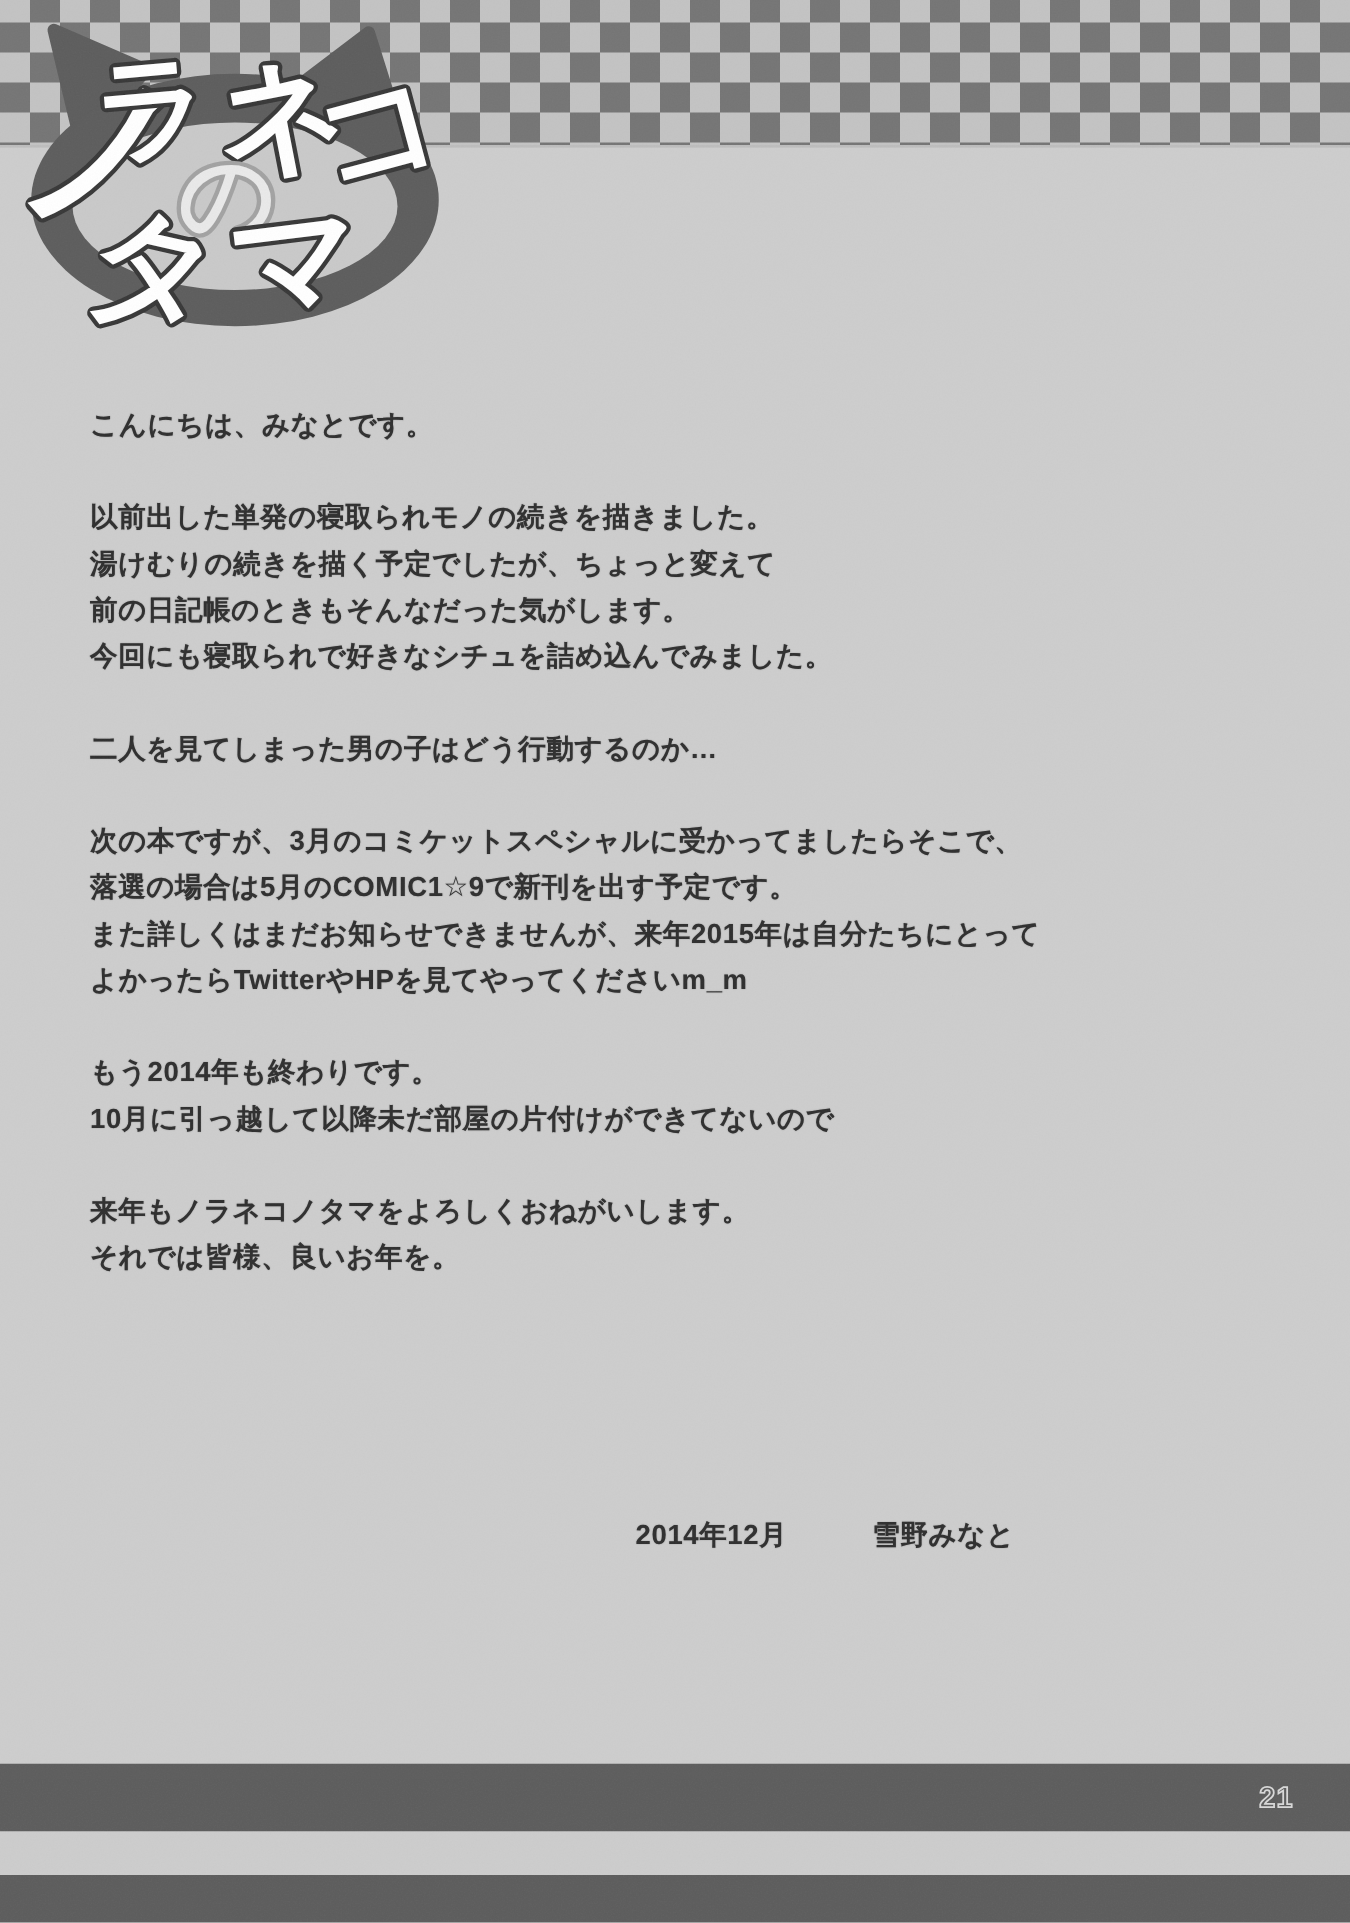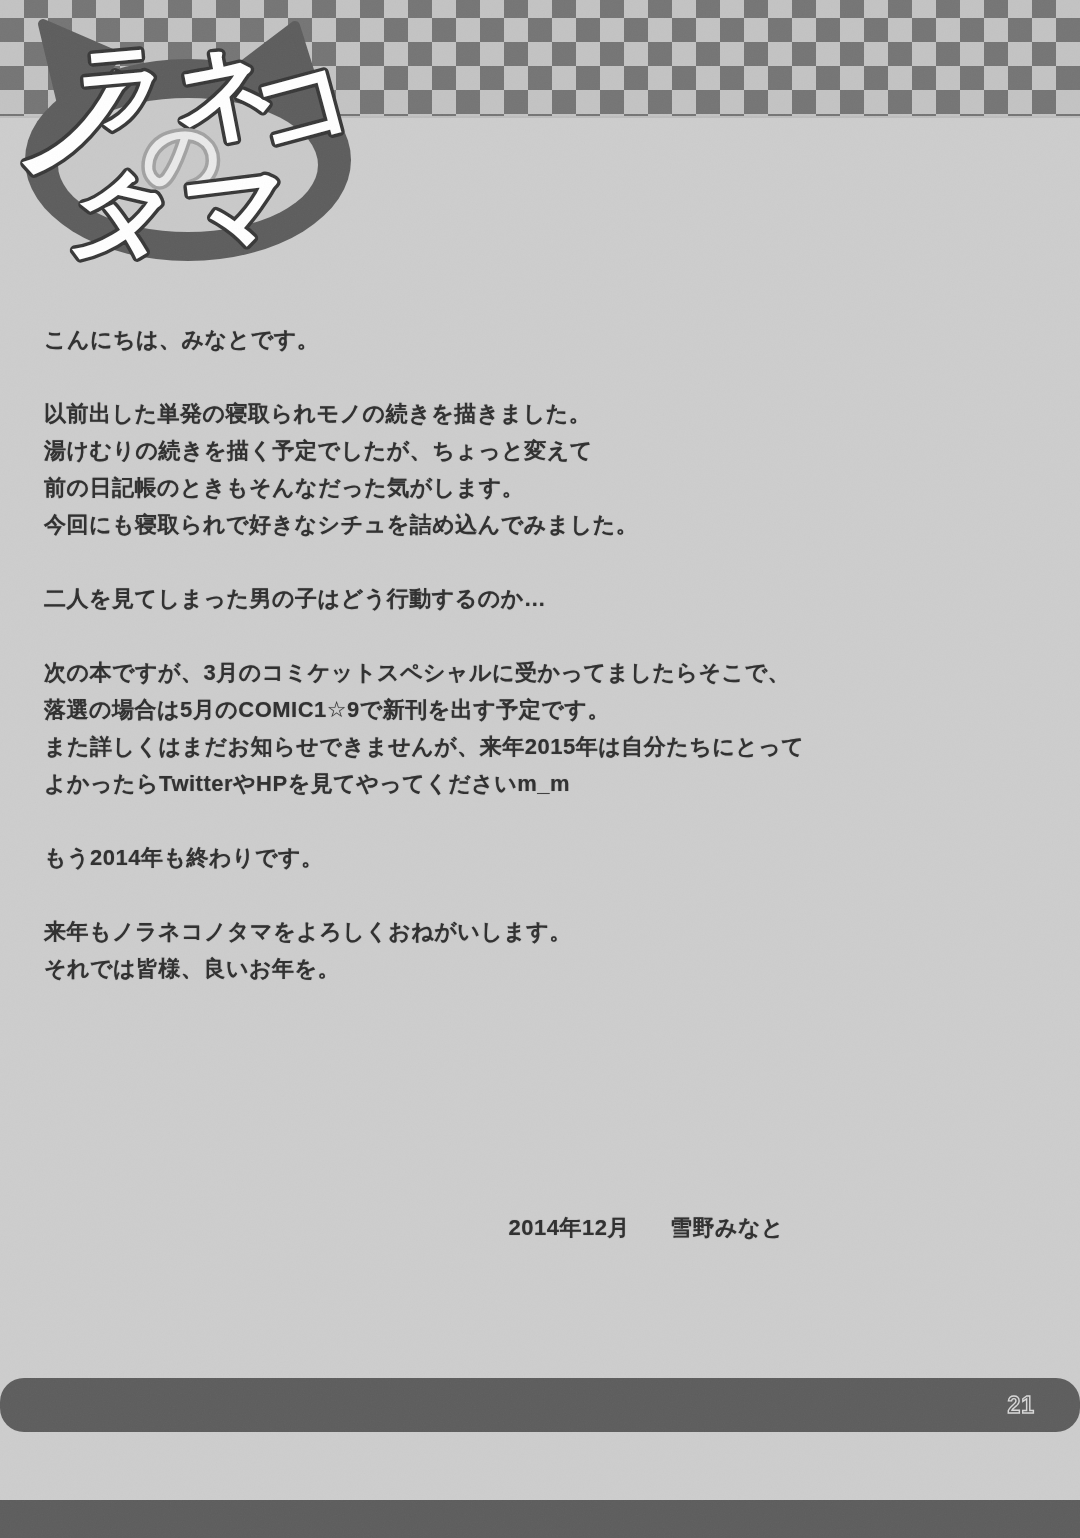--- a/index.html
+++ b/index.html
@@ -30,41 +30,41 @@
   
   .logo{
     position:absolute;left:5px;top:10px;width:360px;height:270px;
   }
   .logo text{
     font-family:"Liberation Sans","DejaVu Sans",sans-serif;
     font-weight:bold;
   }
   
   .body-text{
-    position:absolute;left:44px;top:321px;width:960px;
+    position:absolute;left:72px;top:321px;width:960px;
     color:var(--ink,#2f2f2f);
     font-size:22px;font-weight:700;
     letter-spacing:0.5px;
   }
   .text-line{
     height:37px;line-height:37px;white-space:pre;
     text-shadow:0 0 1px rgba(40,40,40,.45);
   }
   .text-line.blank{height:37px;}
   
   .signature{
     position:absolute;left:482px;top:1172px;height:37px;line-height:37px;
     color:var(--ink,#2f2f2f);font-size:22px;font-weight:700;letter-spacing:0.5px;
     text-shadow:0 0 1px rgba(40,40,40,.45);
     white-space:pre;
   }
-  .signature .author{margin-left:40px;}
+  .signature .author{margin-left:68px;}
   
   .bar{position:absolute;left:0;width:1080px;background:var(--bar,#5d5d5d);}
-  .bar-top{top:1378px;height:54px;border-radius:24px;}
+  .bar-top{top:1411px;height:54px;}
   .bar-bottom{top:1500px;height:38px;}
   .pagenum{
     position:absolute;right:45px;top:50%;transform:translateY(-50%);
     font-size:23px;font-weight:bold;letter-spacing:1px;
     color:#d8d8d8;
     -webkit-text-fill-color:var(--bar,#5d5d5d);
     -webkit-text-stroke:1.4px #d8d8d8;
   }
   
   .grain{
@@ -106,20 +106,21 @@
       <div class="text-line">今回にも寝取られで好きなシチュを詰め込んでみました。</div>
       <div class="text-line blank"></div>
       <div class="text-line">二人を見てしまった男の子はどう行動するのか…</div>
       <div class="text-line blank"></div>
       <div class="text-line">次の本ですが、3月のコミケットスペシャルに受かってましたらそこで、</div>
       <div class="text-line">落選の場合は5月のCOMIC1☆9で新刊を出す予定です。</div>
       <div class="text-line">また詳しくはまだお知らせできませんが、来年2015年は自分たちにとって</div>
       <div class="text-line">よかったらTwitterやHPを見てやってくださいm_m</div>
       <div class="text-line blank"></div>
       <div class="text-line">もう2014年も終わりです。</div>
+      <div class="text-line">10月に引っ越して以降未だ部屋の片付けができてないので</div>
       <div class="text-line blank"></div>
       <div class="text-line">来年もノラネコノタマをよろしくおねがいします。</div>
       <div class="text-line">それでは皆様、良いお年を。</div>
     </div>
 
   <div class="signature">
     <span class="date">2014年12月</span><span class="author">雪野みなと</span>
   </div>
 
   <div class="bar bar-top">

